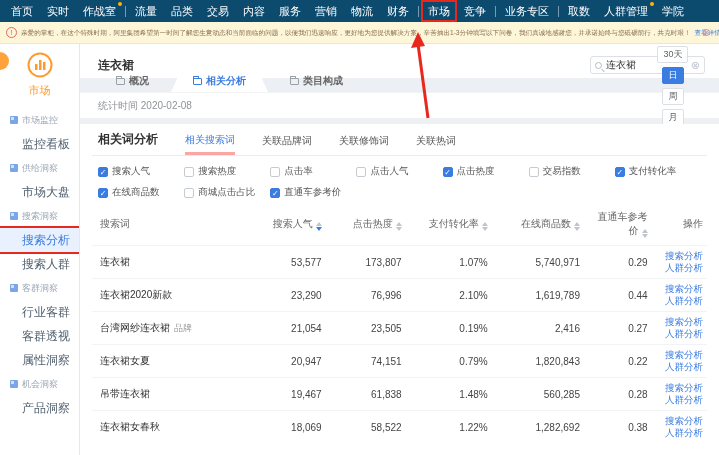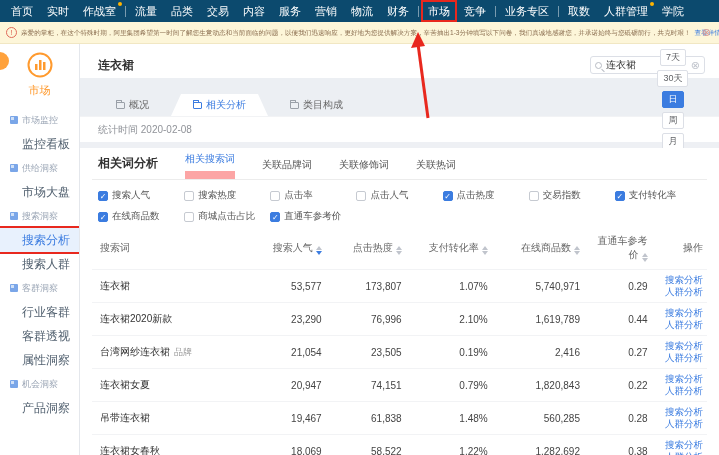--- a/index.html
+++ b/index.html
@@ -40,21 +40,21 @@
   .head-card { background:#fff; padding:8px 14px 0 18px; }
   .head-top { display:flex; align-items:center; justify-content:space-between; height:26px; }
   .kw-title { font-size:12px; font-weight:bold; color:#333; }
   .searchbox { width:115px; height:18px; border:1px solid #dcdfe6; border-radius:3px; display:flex; align-items:center; padding:0 4px; background:#fff; }
   .mag { width:7px; height:7px; border:1px solid #b8bcc4; border-radius:50%; position:relative; flex:0 0 auto; }
   .mag::after { content:""; position:absolute; width:4px; height:1px; background:#b8bcc4; transform:rotate(45deg); left:5px; top:7px; }
   .searchbox input { border:none; outline:none; flex:1; min-width:0; font-size:10px; color:#333; margin-left:4px; font-family:inherit; }
   .search-clear { color:#c0c4cc; font-size:11px; cursor:pointer; }
 
   
-  .tabstrip { background:#eceff3; display:flex; align-items:flex-end; height:38px; padding-left:14px; }
+  .tabstrip { background:#eceff3; display:flex; align-items:flex-end; height:14px; padding-left:14px;font-weight:bold; }
   .tab { height:22px; display:flex; align-items:center; justify-content:center; gap:4px; padding:0 22px; color:#666; cursor:pointer; font-size:10px; }
   .tab.selected { background:#fff; color:#3b7ce0; clip-path:polygon(10px 0,calc(100% - 10px) 0,100% 100%,0 100%); }
   .folder { width:9px; height:7px; border:1px solid #9aa0a8; border-radius:1px; position:relative; display:inline-block; }
   .folder::before { content:""; position:absolute; top:-3px; left:-1px; width:4px; height:2px; border:1px solid #9aa0a8; border-bottom:none; border-radius:1px 1px 0 0; }
   .tab.selected .folder, .tab.selected .folder::before { border-color:#3b7ce0; }
 
   
   .statrow { background:#fff; height:26px; display:flex; align-items:center; justify-content:space-between; padding:0 14px 0 18px; border-top:1px solid #f2f3f5; }
   .stat-time { color:#909399; font-size:10px; }
   .range-ctrls { display:flex; align-items:center; gap:4px;flex-direction:column; }
@@ -64,21 +64,21 @@
   .terminal { margin-left:10px; color:#606266; font-size:11px; cursor:pointer; }
   .terminal .caret { color:#c0c4cc; margin-left:2px; }
 
   .gap { height:6px; }
 
   
   .panel { background:#fff; flex:1; padding:6px 12px 0 12px; overflow:hidden; }
   .panel-head { display:flex; align-items:flex-end; gap:27px; border-bottom:1px solid #ececec; padding:2px 0 0 6px; height:26px; }
   .panel-title { font-size:12px; font-weight:bold; color:#333; padding-bottom:7px; }
   .ptab { font-size:10px; color:#555; padding-bottom:7px; cursor:pointer; }
-  .ptab.active { color:#3b7ce0; border-bottom:8px solid #fca5a5; padding-bottom:5px; }
+  .ptab.active { color:#3b7ce0; border-bottom:3px solid #fca5a5; padding-bottom:5px; }
 
   
   .filters { padding:9px 6px 4px 6px; display:grid; grid-template-columns:repeat(7,1fr); row-gap:8px; }
   .chk { display:flex; align-items:center; gap:4px; cursor:pointer; }
   .box { width:10px; height:10px; border:1px solid #c6cad1; border-radius:2px; background:#fff; flex:0 0 auto; font-size:8px; line-height:10px; text-align:center; color:#fff; }
   .chk.checked .box { background:#3b7ce0; border-color:#3b7ce0; }
   .chk.checked .box::after { content:"✓"; }
   .chk span.lbl { color:#555; font-size:9.5px; }
 
   

